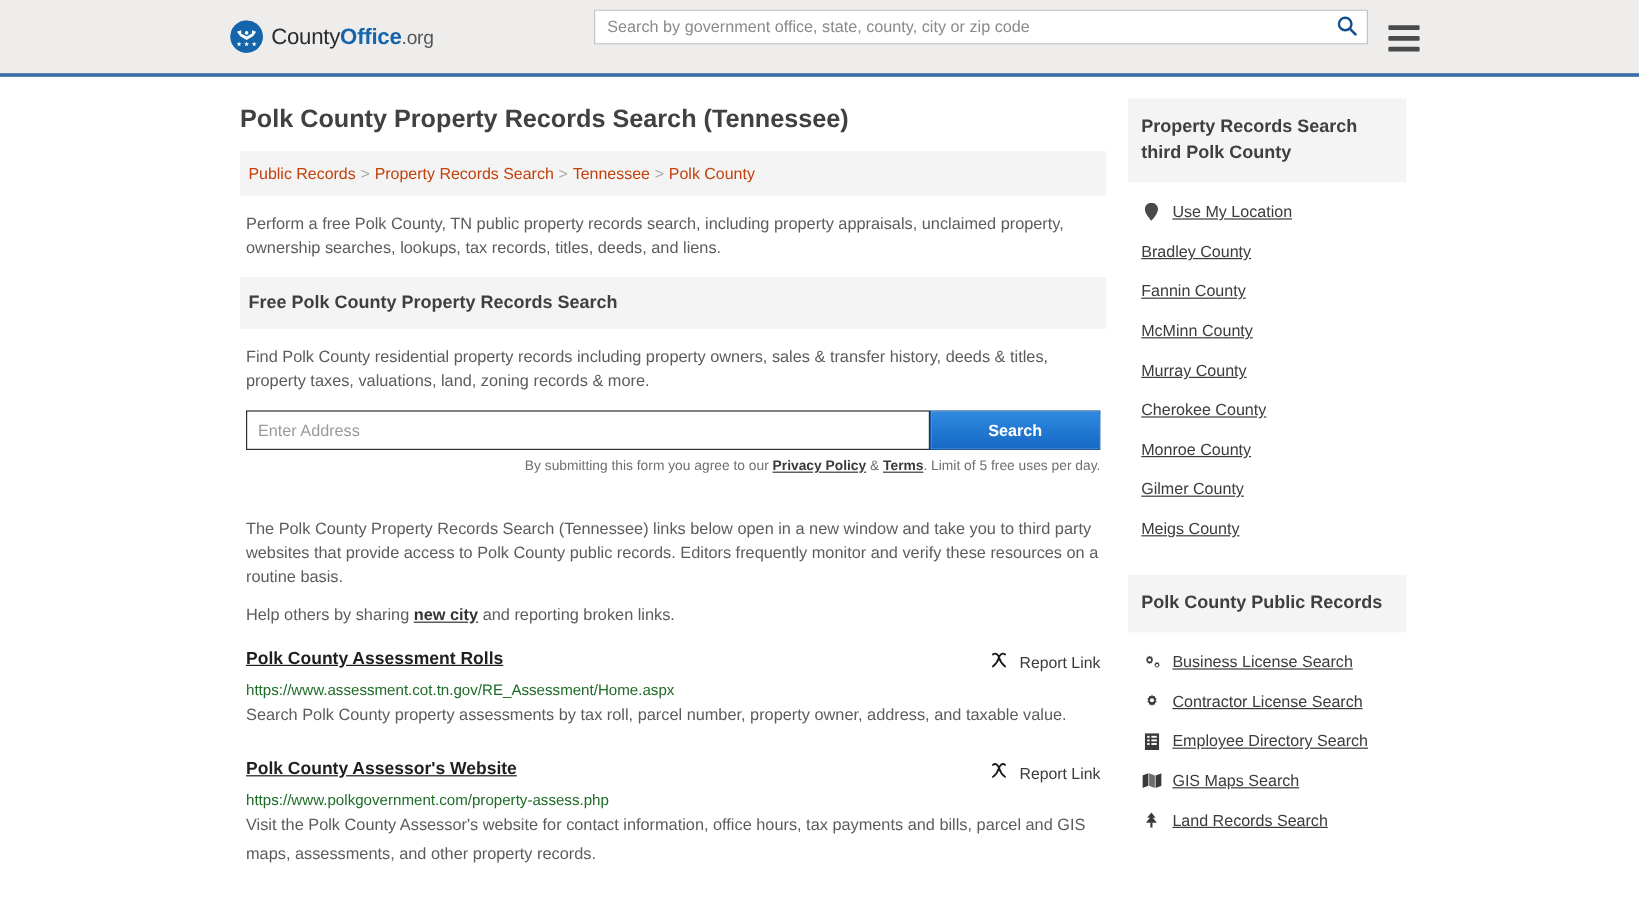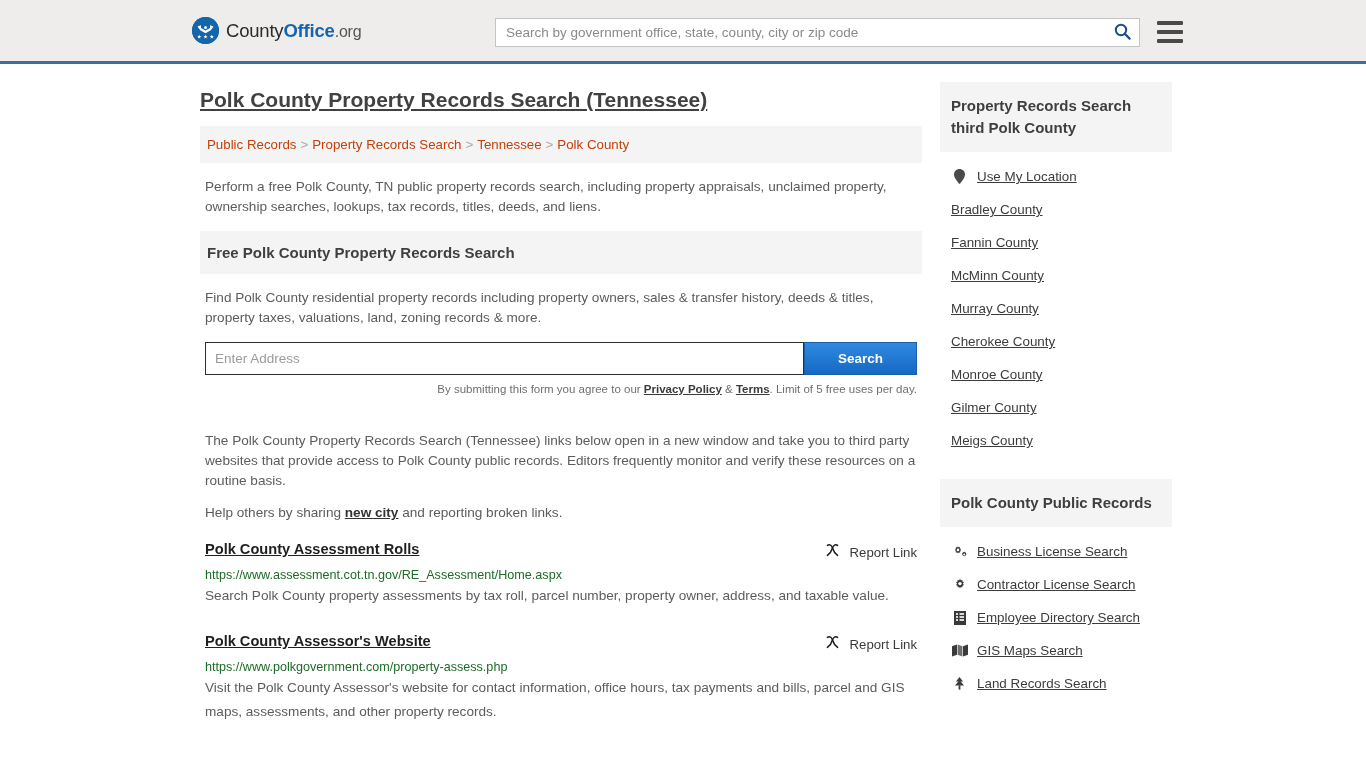--- a/index.html
+++ b/index.html
@@ -30,21 +30,21 @@
     position: relative;
     flex: 0 0 27px;
   }
   .logo-mark svg { position: absolute; top: 0; left: 0; }
   .logo-text { font-size: 18.5px; letter-spacing: -0.2px; color: #2b2b2b; }
   .logo-text .b { color: #1565ad; font-weight: bold; }
   .logo-text .o { color: #555; font-size: 16px; }
 
   .search-shell {
     position: absolute;
-    left: 495px; top: 18px;
+    left: 495px; top: 8px;
     width: 645px; height: 29px;
     background: #fff;
     border: 1px solid #c4c4c4;
     display: flex; align-items: center;
   }
   .search-shell input {
     flex: 1; height: 100%;
     border: 0; outline: none;
     font-family: "Liberation Sans", sans-serif;
     font-size: 13.5px;
@@ -74,21 +74,20 @@
     gap: 18px;
   }
   .main-col { width: 722px; flex: 0 0 722px; }
   .side-col { width: 232px; flex: 0 0 232px; padding-top: 18px; }
 
   h1.page-title {
     font-size: 21px;
     color: #414141;
     margin: 24px 0 14px 0;
     font-weight: bold;
-    text-decoration: underline;
   }
 
   
   .bar {
     background: #f4f4f4;
     padding: 11px 8px 11px 7px;
     font-size: 13.3px;
     color: #5a5a5a;
   }
   .bar a { color: #c2410c; text-decoration: none; }
@@ -120,21 +119,21 @@
   .addr-form input {
     flex: 1; height: 33px;
     border: 1px solid #2f2f2f;
     font-size: 13.5px;
     font-family: "Liberation Sans", sans-serif;
     padding: 0 9px;
     color: #333; outline: none;
   }
   .addr-form input::placeholder { color: #9b9b9b; }
   .addr-form button {
-    width: 113px; height: 33px;
+    width: 142px; height: 33px;
     border: 1px solid #1b5faa;
     background: linear-gradient(#2f8ae0, #1668c4);
     color: #fff;
     font-size: 13.5px;
     font-weight: bold;
     font-family: "Liberation Sans", sans-serif;
     cursor: pointer;
   }
   .disclaimer {
     text-align: right;

